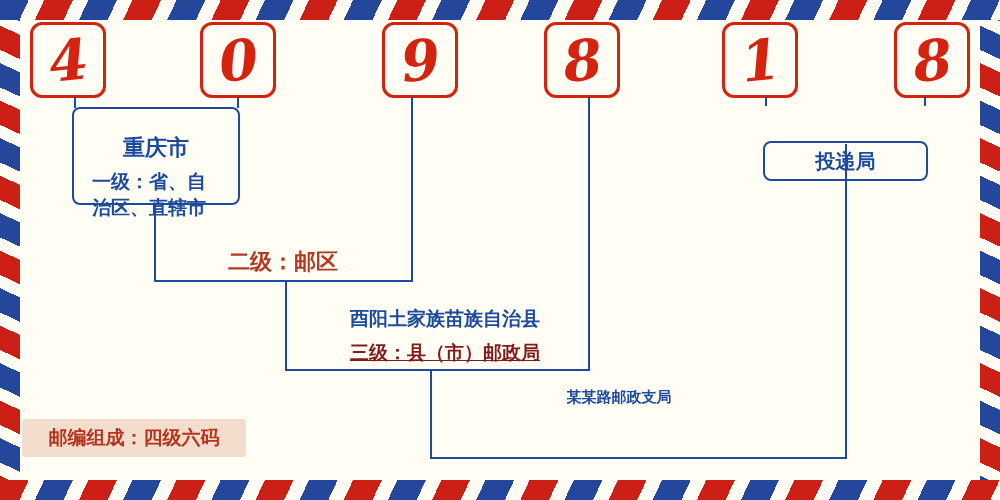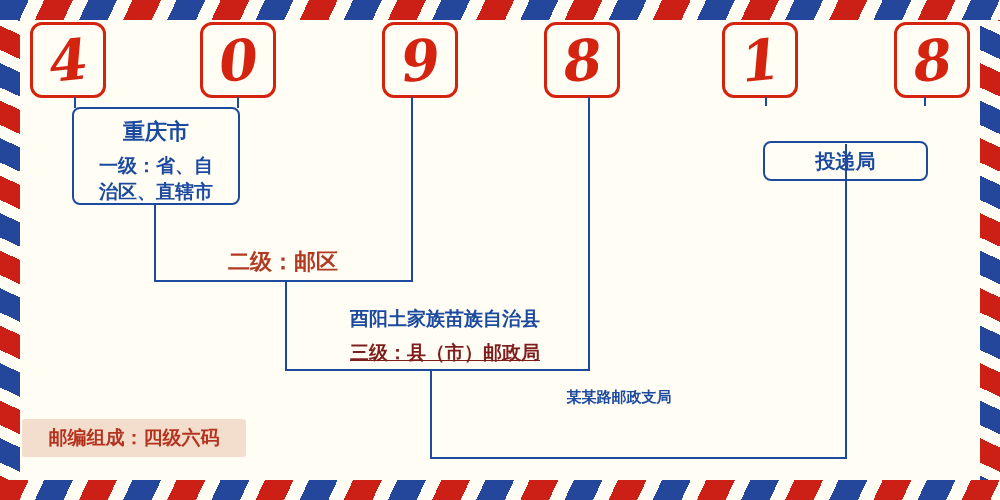--- a/index.html
+++ b/index.html
@@ -52,26 +52,26 @@
   .line { position: absolute; background: #1c4a9e; }
   .line.v { width: 2px; }
   .line.h { height: 2px; }
 
   
   .label-box {
     position: absolute; box-sizing: border-box;
     border: 2px solid #1c4a9e; border-radius: 8px;
     background: transparent;
   }
-  .box-l1 { left: 72px; top: 107px; width: 168px; height: 98px; text-align: center; padding-top: 8px; }
+  .box-l1 { left: 72px; top: 107px; width: 168px; height: 98px; text-align: center; padding-top: 24px; }
   .place-lg { font-size: 22px; font-weight: bold; color: #1c4a9e; }
   .l1desc {
     font-size: 19px; font-weight: bold; color: #1c4a9e;
     width: 128px; margin: 5px auto 0; line-height: 26px;
-    word-break: break-all; text-align: center;
+    word-break: break-all; text-align: left;
   }
   .box-delivery {
     left: 763px; top: 105px; width: 165px; height: 40px;
     display: flex; align-items: center; justify-content: center;
     font-size: 20px; font-weight: bold; color: #1c4a9e; margin-top: 36px;
   }
 
   .lbl-l2 {
     position: absolute; left: 228px; top: 247px;
     font-size: 22px; font-weight: bold; color: #b23a22;

